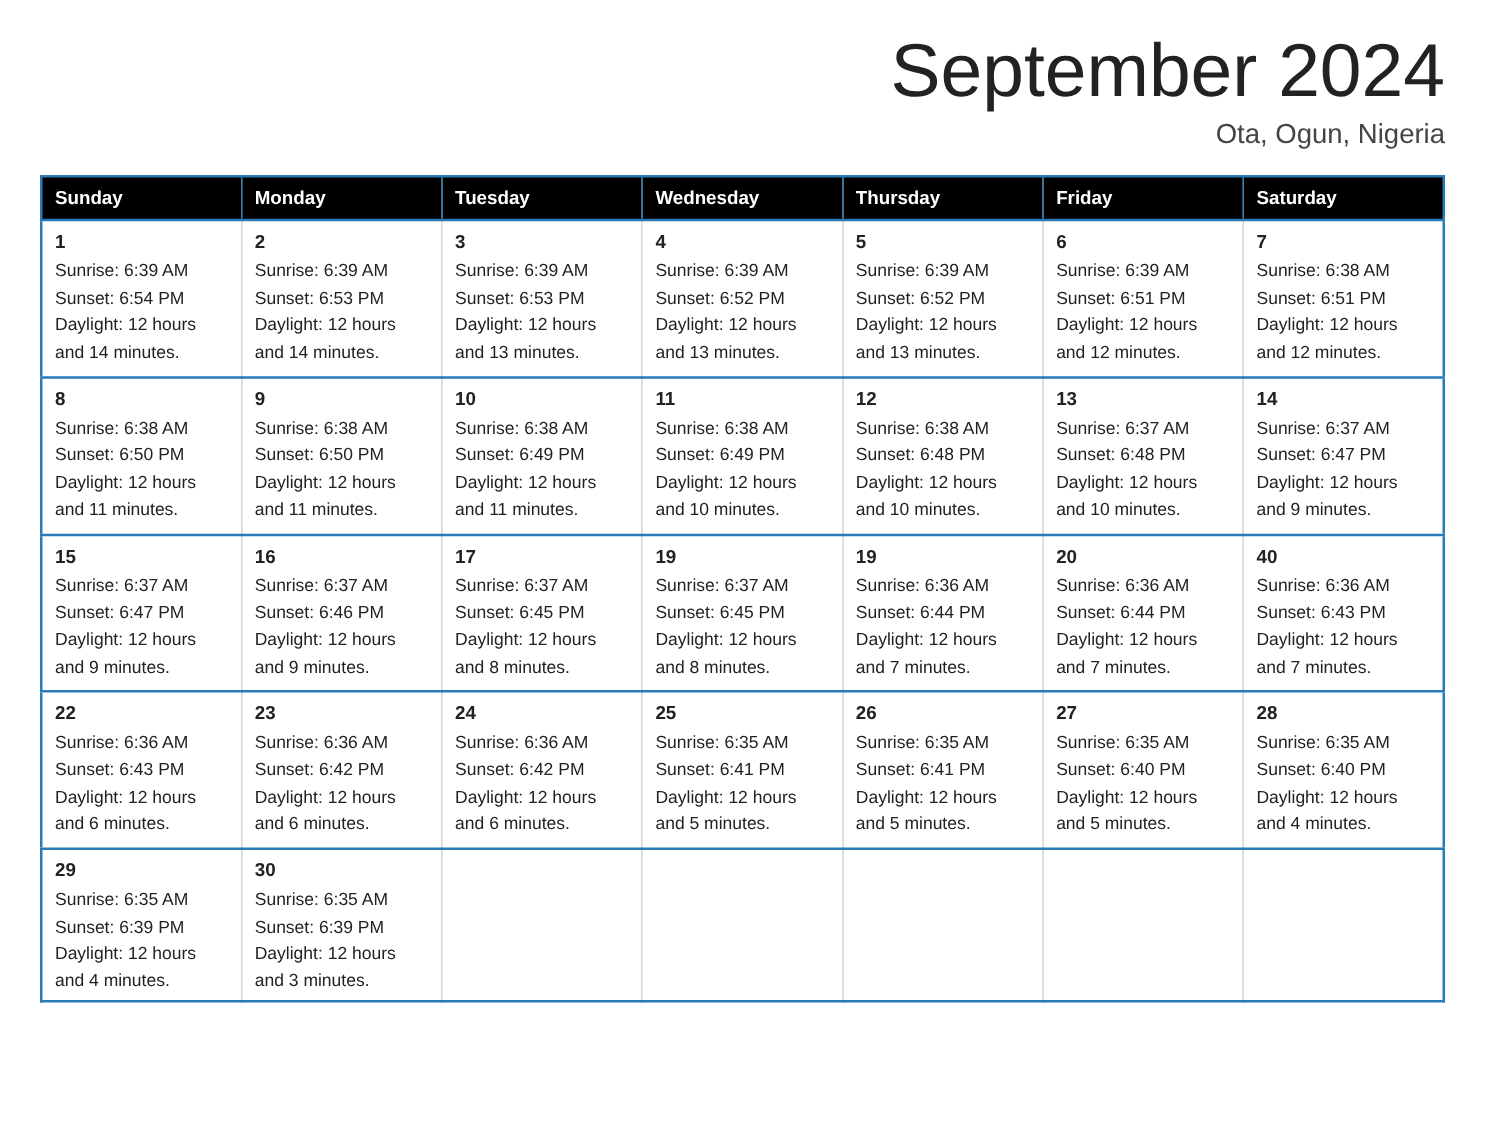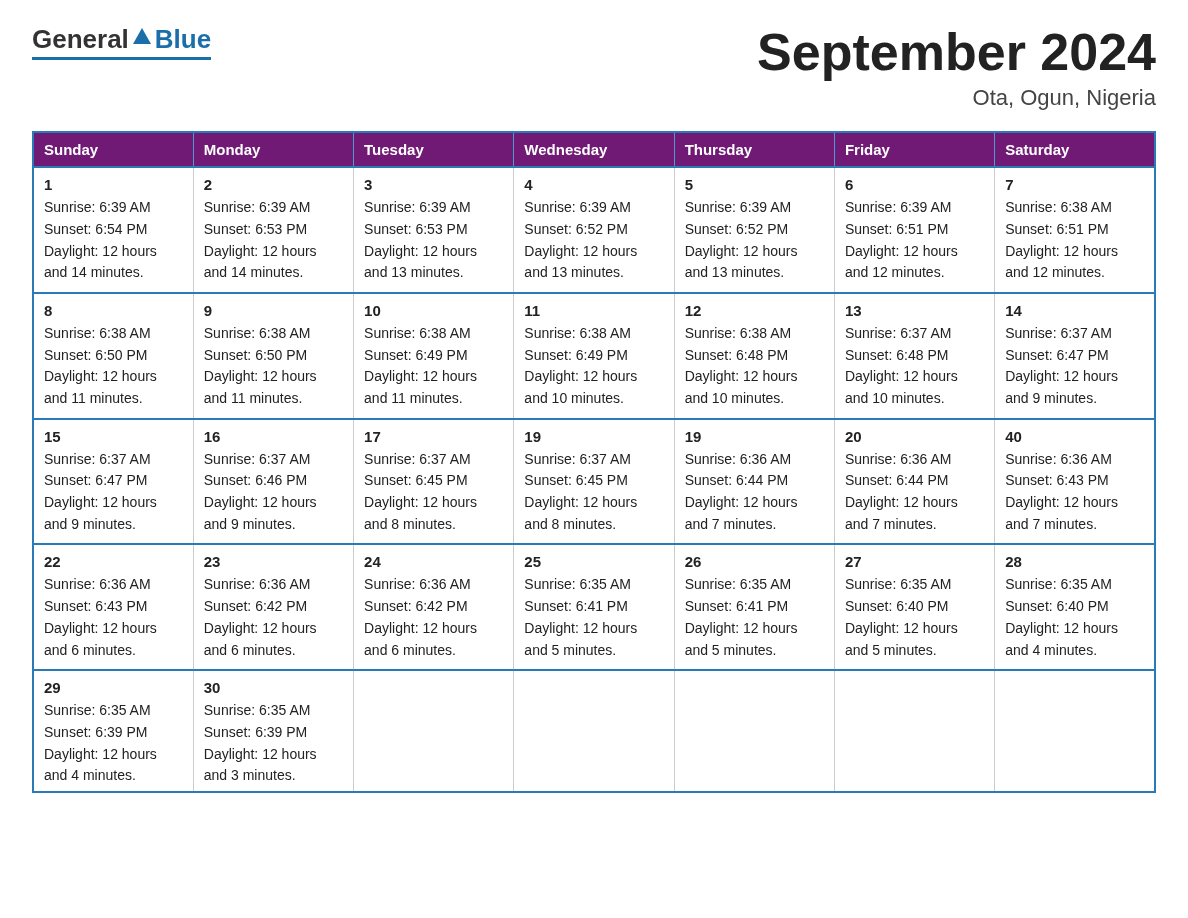--- a/index.html
+++ b/index.html
@@ -33,37 +33,37 @@
     .logo-underline {
       width: 100%;
       height: 3px;
       background: #1a6faa;
       margin-top: 2px;
     }
     .title-block {
       text-align: right;
     }
     .main-title {
-      font-size: 52px;
-      font-weight: bold;
+      font-size: 60px;
+      font-weight: normal;
       color: #222;
       line-height: 1.1;
     }
     .subtitle {
       font-size: 22px;
       color: #444;
       margin-top: 4px;
     }
     table {
       width: 100%;
       border-collapse: collapse;
       border: 2px solid #2a7ab8;
     }
     thead tr {
-      background: #701a75;
+      background: #000000;
     }
     thead th {
       color: #fff;
       font-size: 15px;
       font-weight: bold;
       padding: 8px 10px;
       text-align: left;
       border-right: 1px solid #4a9ad4;
     }
     thead th:last-child { border-right: none; }
@@ -94,29 +94,20 @@
     }
     tbody tr:last-child td {
       padding-bottom: 4px;
     }
   </style>
 </head>
 <body>
 
 <div class="header">
   <div class="logo">
-    <div class="logo-text">
-      <span class="logo-general">General</span>
-      <span style="display:inline-block;margin:0 2px;">
-        <svg width="22" height="22" viewBox="0 0 22 22">
-          <polygon points="11,2 20,18 2,18" fill="#1a6faa"></polygon>
-        </svg>
-      </span>
-      <span class="logo-blue">Blue</span>
-    </div>
     <div class="logo-underline"></div>
   </div>
   <div class="title-block">
     <div class="main-title">September 2024</div>
     <div class="subtitle">Ota, Ogun, Nigeria</div>
   </div>
 </div>
 
 <table>
   <thead>

